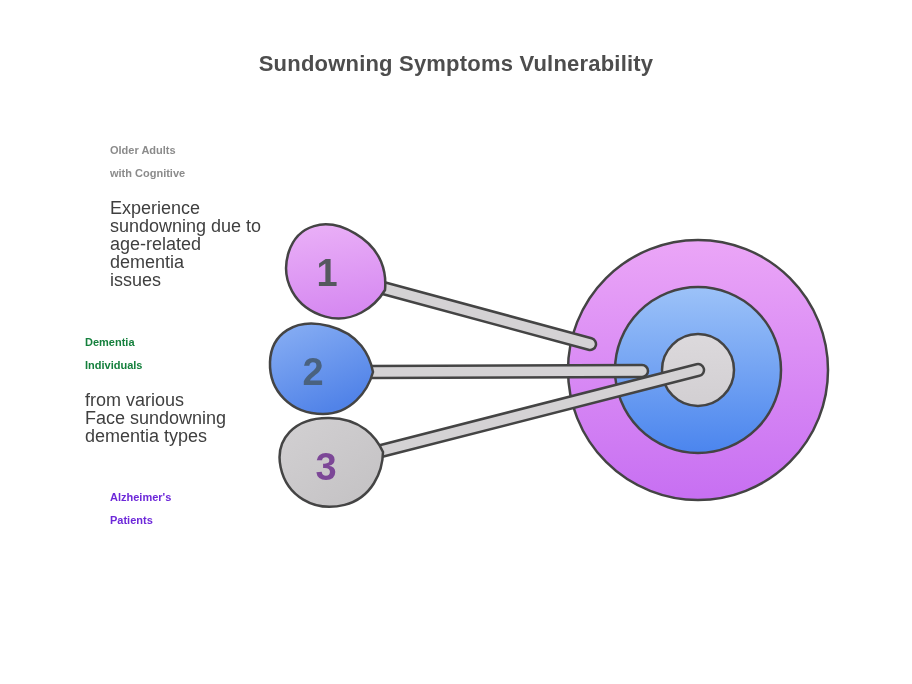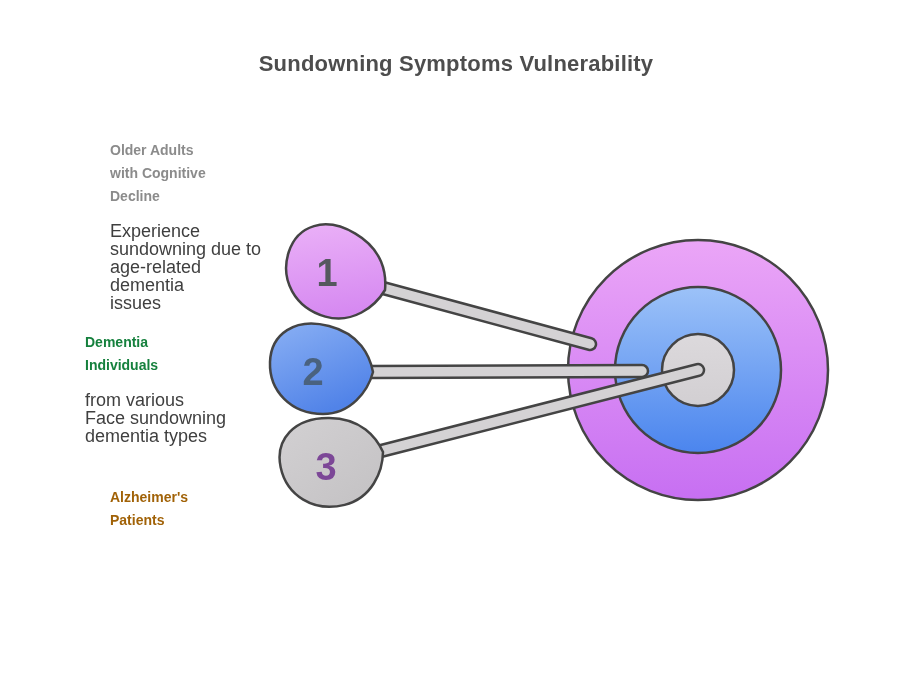--- a/index.html
+++ b/index.html
@@ -13,32 +13,32 @@
   .title{
     position:absolute;
     left:0; top:51px; width:912px;
     text-align:center;
     font-size:22px; font-weight:bold;
     color:#4d4d4d;
     letter-spacing:0.2px;
   }
   .text-block{position:absolute;}
   .tb-heading{
-    font-size:14px; font-weight:bold; line-height:23px;
+    font-size:11px; font-weight:bold; line-height:23px;
   }
   .tb-body{
     margin-top:14px;
     font-size:18px; line-height:18px; color:#3f3f3f;
   }
   .block-1{left:110px; top:139px; width:170px;}
   .block-2{left:85px;  top:331px; width:170px;}
   .block-3{left:110px; top:486px; width:170px;}
   .heading-1{color:#8b8b8b;}
   .heading-2{color:#15803d;}
-  .heading-3{color:#a16207;}
+  .heading-3{color:#6d28d9;}
   .diagram-svg{position:absolute; left:0; top:0;}
   .ring{stroke:#444444; stroke-width:2.5;}
   .stick-outline{stroke:#444444; stroke-width:14.5; stroke-linecap:round;}
   .stick-fill{stroke:#d4d2d4; stroke-width:9.5; stroke-linecap:round;}
   .blob{stroke:#444444; stroke-width:2.5;}
   .dart-num{
     font-family:"Liberation Sans", sans-serif;
     font-size:38px; font-weight:bold;
     text-anchor:middle; dominant-baseline:central;
   }
@@ -50,21 +50,20 @@
 <body>
 
 <div class="canvas">
 
   <div class="title">Sundowning Symptoms Vulnerability</div>
 
   <div class="text-block block-1">
     <div class="tb-heading heading-1">
       <div>Older Adults</div>
       <div>with Cognitive</div>
-      <div>Decline</div>
     </div>
     <div class="tb-body">
       <div>Experience</div>
       <div>sundowning due to</div>
       <div>age-related dementia</div>
       <div>issues</div>
     </div>
   </div>
 
   <div class="text-block block-2">

